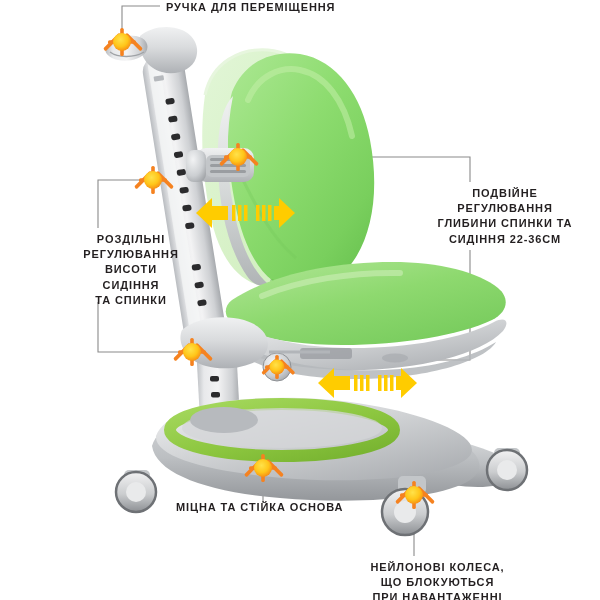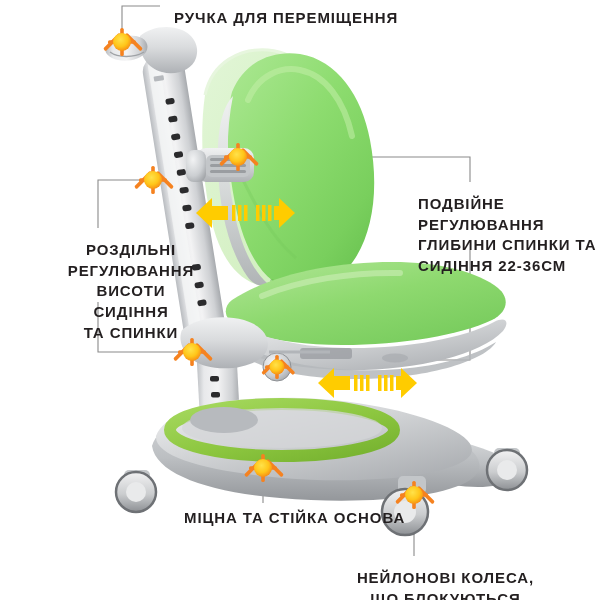--- a/index.html
+++ b/index.html
@@ -17,31 +17,31 @@
   }
   #art {
     position: absolute;
     inset: 0;
     width: 600px;
     height: 600px;
   }
   .callout-label {
     position: absolute;
     font-family: "Liberation Sans", sans-serif;
-    font-size: 15px;
+    font-size: 11px;
     font-weight: 700;
     letter-spacing: 0.9px;
     color: #231f20;
     line-height: 1.38;
     white-space: pre-line;
-    margin: 8px;
+    margin: 0;
   }
   .lbl-handle      { left: 166px; top: 0px;   text-align: left; }
-  .lbl-depth       { left: 410px; top: 186px; text-align: left; width: 190px;}
-  .lbl-height      { left: 58px;  top: 232px; text-align: center; width: 130px;}
+  .lbl-depth       { left: 410px; top: 186px; text-align: center; width: 190px;}
+  .lbl-height      { left: 66px;  top: 232px; text-align: center; width: 130px;}
   .lbl-base        { left: 176px; top: 500px; text-align: right; }
   .lbl-wheels      { left: 330px; top: 560px; text-align: center; width: 215px;}
 </style>
 </head>
 <body>
 
 <div id="stage">
 
   <svg id="art" viewBox="0 0 600 600" xmlns="http://www.w3.org/2000/svg">
     <defs>

